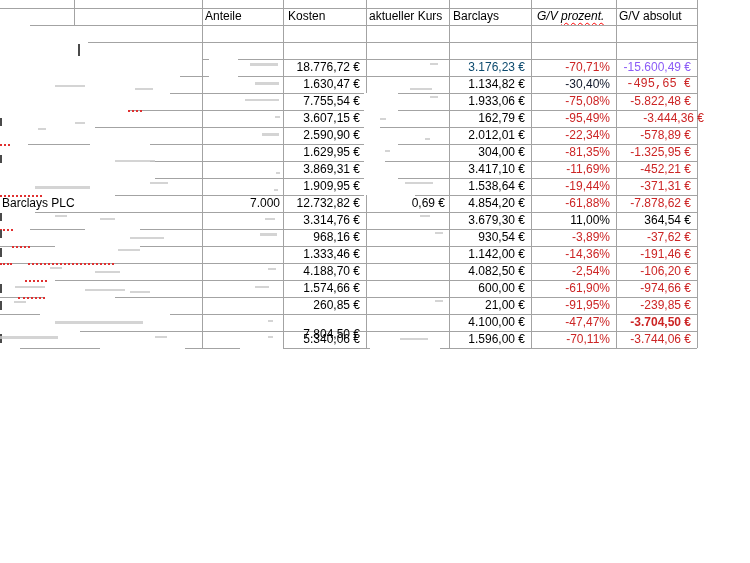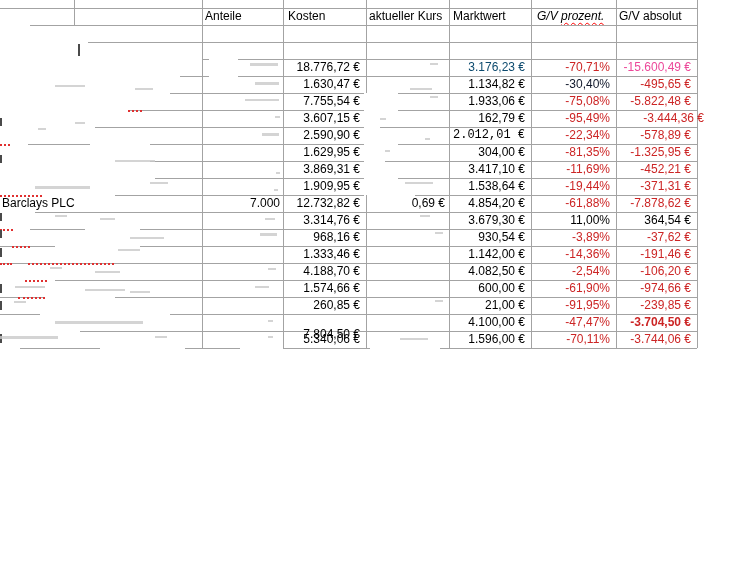--- a/index.html
+++ b/index.html
@@ -149,60 +149,60 @@
       <div class="smudge" style="left: 425px; top: 138px; width: 5px; height: 2px;"></div>
       <div class="smudge" style="left: 385px; top: 150px; width: 5px; height: 2px;"></div>
       <div class="smudge" style="left: 430px; top: 96px; width: 8px; height: 2px;"></div>
       <div class="smudge" style="left: 38px; top: 128px; width: 8px; height: 2px;"></div>
       <div class="smudge" style="left: 75px; top: 122px; width: 10px; height: 2px;"></div>
     </div>
 
   <div class="hdr" style="left:205px;width:76px;">Anteile</div>
   <div class="hdr" style="left:288px;width:76px;">Kosten</div>
   <div class="hdr" style="left:369px;width:79px;">aktueller Kurs</div>
-  <div class="hdr" style="left:453px;width:76px;">Marktwert</div>
+  <div class="hdr" style="left:453px;width:76px;">Barclays</div>
   <div class="hdr" style="left:537px;width:78px;font-style:italic;">
     <span>G/V </span><span class="wavy">prozent.</span>
   </div>
   <div class="hdr" style="left:619px;width:78px;">G/V absolut</div>
 
   <div id="rows">
       <div class="cell name" style="top: 59px; left: 2px; width: 198px; color: rgb(0, 0, 0);"></div>
       <div class="cell num" style="top: 59px; left: 204px; width: 76px; color: rgb(0, 0, 0);"></div>
       <div class="cell num" style="top: 59px; left: 286px; width: 74px; color: rgb(0, 0, 0);">18.776,72 €</div>
       <div class="cell num" style="top: 59px; left: 371px; width: 74px; color: rgb(0, 0, 0);"></div>
       <div class="cell num" style="top: 59px; left: 451px; width: 74px; color: #0c4a6e;">3.176,23 €</div>
       <div class="cell num" style="top: 59px; left: 536px; width: 74px; color: rgb(204, 37, 37);">-70,71%</div>
-      <div class="cell num" style="top: 59px; left: 617px; width: 74px; color: #ec4899;">-15.600,49 €</div>
+      <div class="cell num" style="top: 59px; left: 617px; width: 74px; color: #8b5cf6;">-15.600,49 €</div>
       <div class="cell name" style="top: 76px; left: 2px; width: 198px; color: rgb(0, 0, 0);"></div>
       <div class="cell num" style="top: 76px; left: 204px; width: 76px; color: rgb(0, 0, 0);"></div>
       <div class="cell num" style="top: 76px; left: 286px; width: 74px; color: rgb(0, 0, 0);">1.630,47 €</div>
       <div class="cell num" style="top: 76px; left: 371px; width: 74px; color: rgb(0, 0, 0);"></div>
       <div class="cell num" style="top: 76px; left: 451px; width: 74px; color: rgb(0, 0, 0);">1.134,82 €</div>
       <div class="cell num" style="top: 76px; left: 536px; width: 74px; color: #0f172a;">-30,40%</div>
-      <div class="cell num" style="top: 76px; left: 617px; width: 74px; color: rgb(204, 37, 37);">-495,65 €</div>
+      <div class="cell num" style="top: 76px; left: 617px; width: 74px; color: rgb(204, 37, 37); font-family: Liberation Mono, monospace;">-495,65 €</div>
       <div class="cell name" style="top: 93px; left: 2px; width: 198px; color: rgb(0, 0, 0);"></div>
       <div class="cell num" style="top: 93px; left: 204px; width: 76px; color: rgb(0, 0, 0);"></div>
       <div class="cell num" style="top: 93px; left: 286px; width: 74px; color: rgb(0, 0, 0);">7.755,54 €</div>
       <div class="cell num" style="top: 93px; left: 371px; width: 74px; color: rgb(0, 0, 0);"></div>
       <div class="cell num" style="top: 93px; left: 451px; width: 74px; color: rgb(0, 0, 0);">1.933,06 €</div>
       <div class="cell num" style="top: 93px; left: 536px; width: 74px; color: rgb(204, 37, 37);">-75,08%</div>
       <div class="cell num" style="top: 93px; left: 617px; width: 74px; color: rgb(204, 37, 37);">-5.822,48 €</div>
       <div class="cell name" style="top: 110px; left: 2px; width: 198px; color: rgb(0, 0, 0);"></div>
       <div class="cell num" style="top: 110px; left: 204px; width: 76px; color: rgb(0, 0, 0);"></div>
       <div class="cell num" style="top: 110px; left: 286px; width: 74px; color: rgb(0, 0, 0);">3.607,15 €</div>
       <div class="cell num" style="top: 110px; left: 371px; width: 74px; color: rgb(0, 0, 0);"></div>
       <div class="cell num" style="top: 110px; left: 451px; width: 74px; color: rgb(0, 0, 0);">162,79 €</div>
       <div class="cell num" style="top: 110px; left: 536px; width: 74px; color: rgb(204, 37, 37);">-95,49%</div>
       <div class="cell num" style="top: 110px; left: 630px; width: 74px; color: rgb(204, 37, 37);">-3.444,36 €</div>
       <div class="cell name" style="top: 127px; left: 2px; width: 198px; color: rgb(0, 0, 0);"></div>
       <div class="cell num" style="top: 127px; left: 204px; width: 76px; color: rgb(0, 0, 0);"></div>
       <div class="cell num" style="top: 127px; left: 286px; width: 74px; color: rgb(0, 0, 0);">2.590,90 €</div>
       <div class="cell num" style="top: 127px; left: 371px; width: 74px; color: rgb(0, 0, 0);"></div>
-      <div class="cell num" style="top: 127px; left: 451px; width: 74px; color: rgb(0, 0, 0); font-family: Liberation Mono, monospace;">2.012,01 €</div>
+      <div class="cell num" style="top: 127px; left: 451px; width: 74px; color: rgb(0, 0, 0);">2.012,01 €</div>
       <div class="cell num" style="top: 127px; left: 536px; width: 74px; color: rgb(204, 37, 37);">-22,34%</div>
       <div class="cell num" style="top: 127px; left: 617px; width: 74px; color: rgb(204, 37, 37);">-578,89 €</div>
       <div class="cell name" style="top: 144px; left: 2px; width: 198px; color: rgb(0, 0, 0);"></div>
       <div class="cell num" style="top: 144px; left: 204px; width: 76px; color: rgb(0, 0, 0);"></div>
       <div class="cell num" style="top: 144px; left: 286px; width: 74px; color: rgb(0, 0, 0);">1.629,95 €</div>
       <div class="cell num" style="top: 144px; left: 371px; width: 74px; color: rgb(0, 0, 0);"></div>
       <div class="cell num" style="top: 144px; left: 451px; width: 74px; color: rgb(0, 0, 0);">304,00 €</div>
       <div class="cell num" style="top: 144px; left: 536px; width: 74px; color: rgb(204, 37, 37);">-81,35%</div>
       <div class="cell num" style="top: 144px; left: 617px; width: 74px; color: rgb(204, 37, 37);">-1.325,95 €</div>
       <div class="cell name" style="top: 161px; left: 2px; width: 198px; color: rgb(0, 0, 0);"></div>

